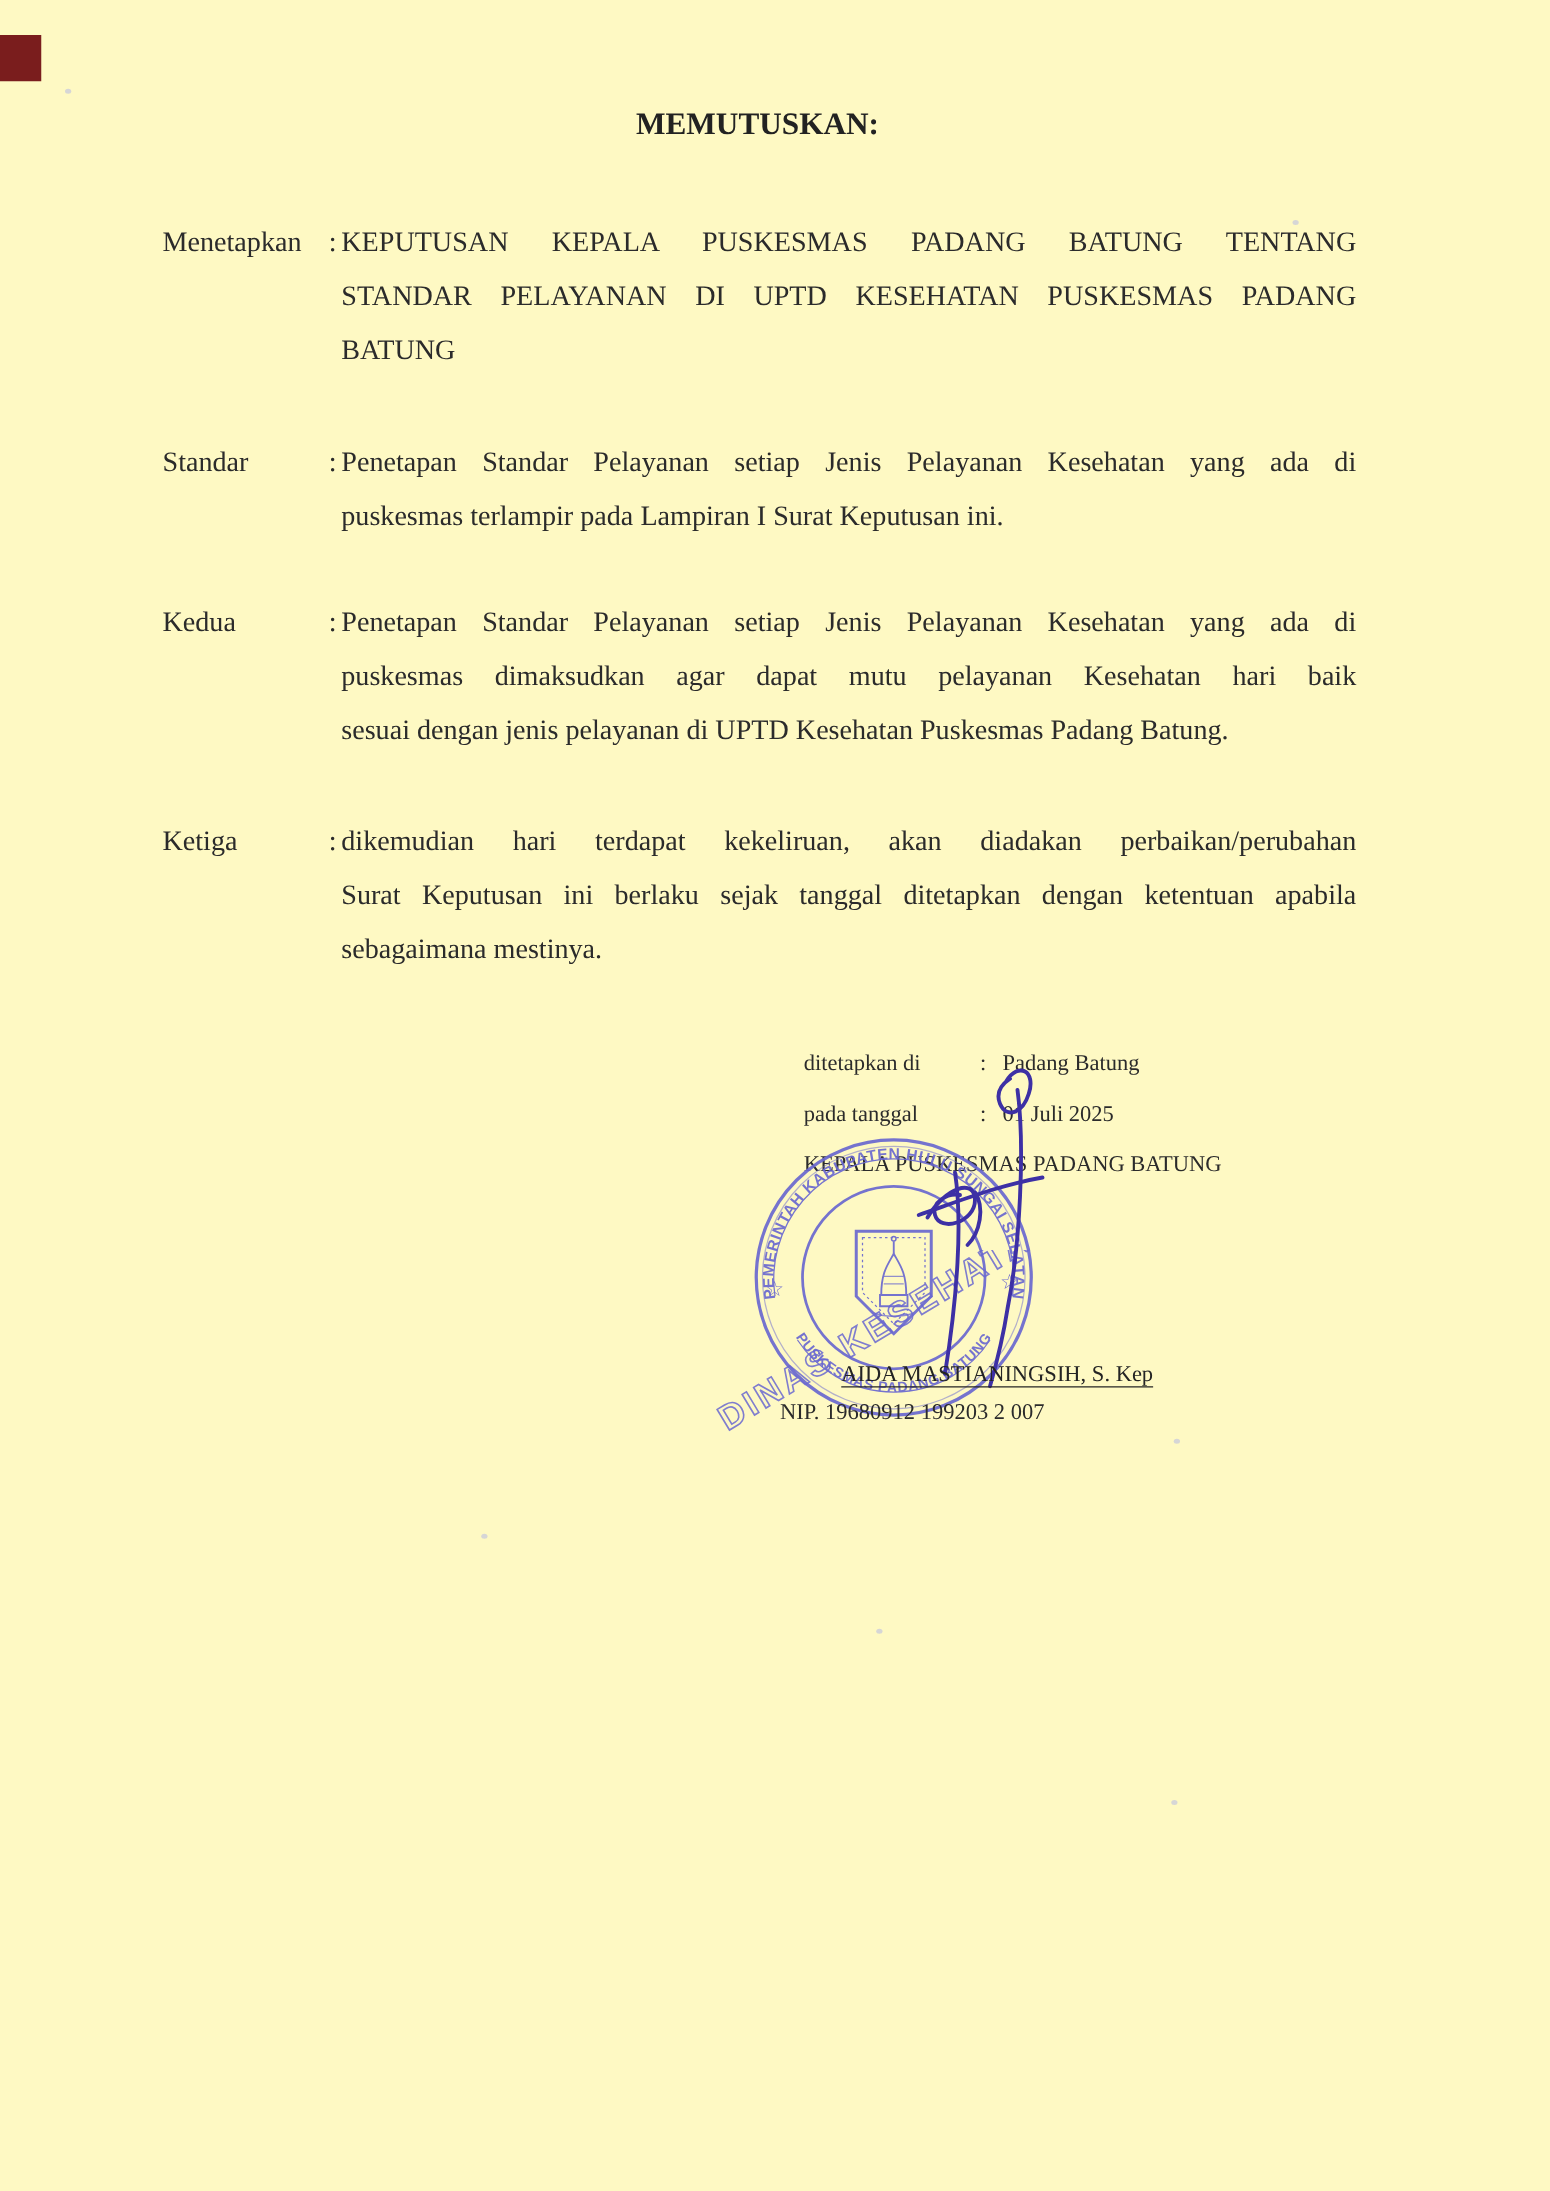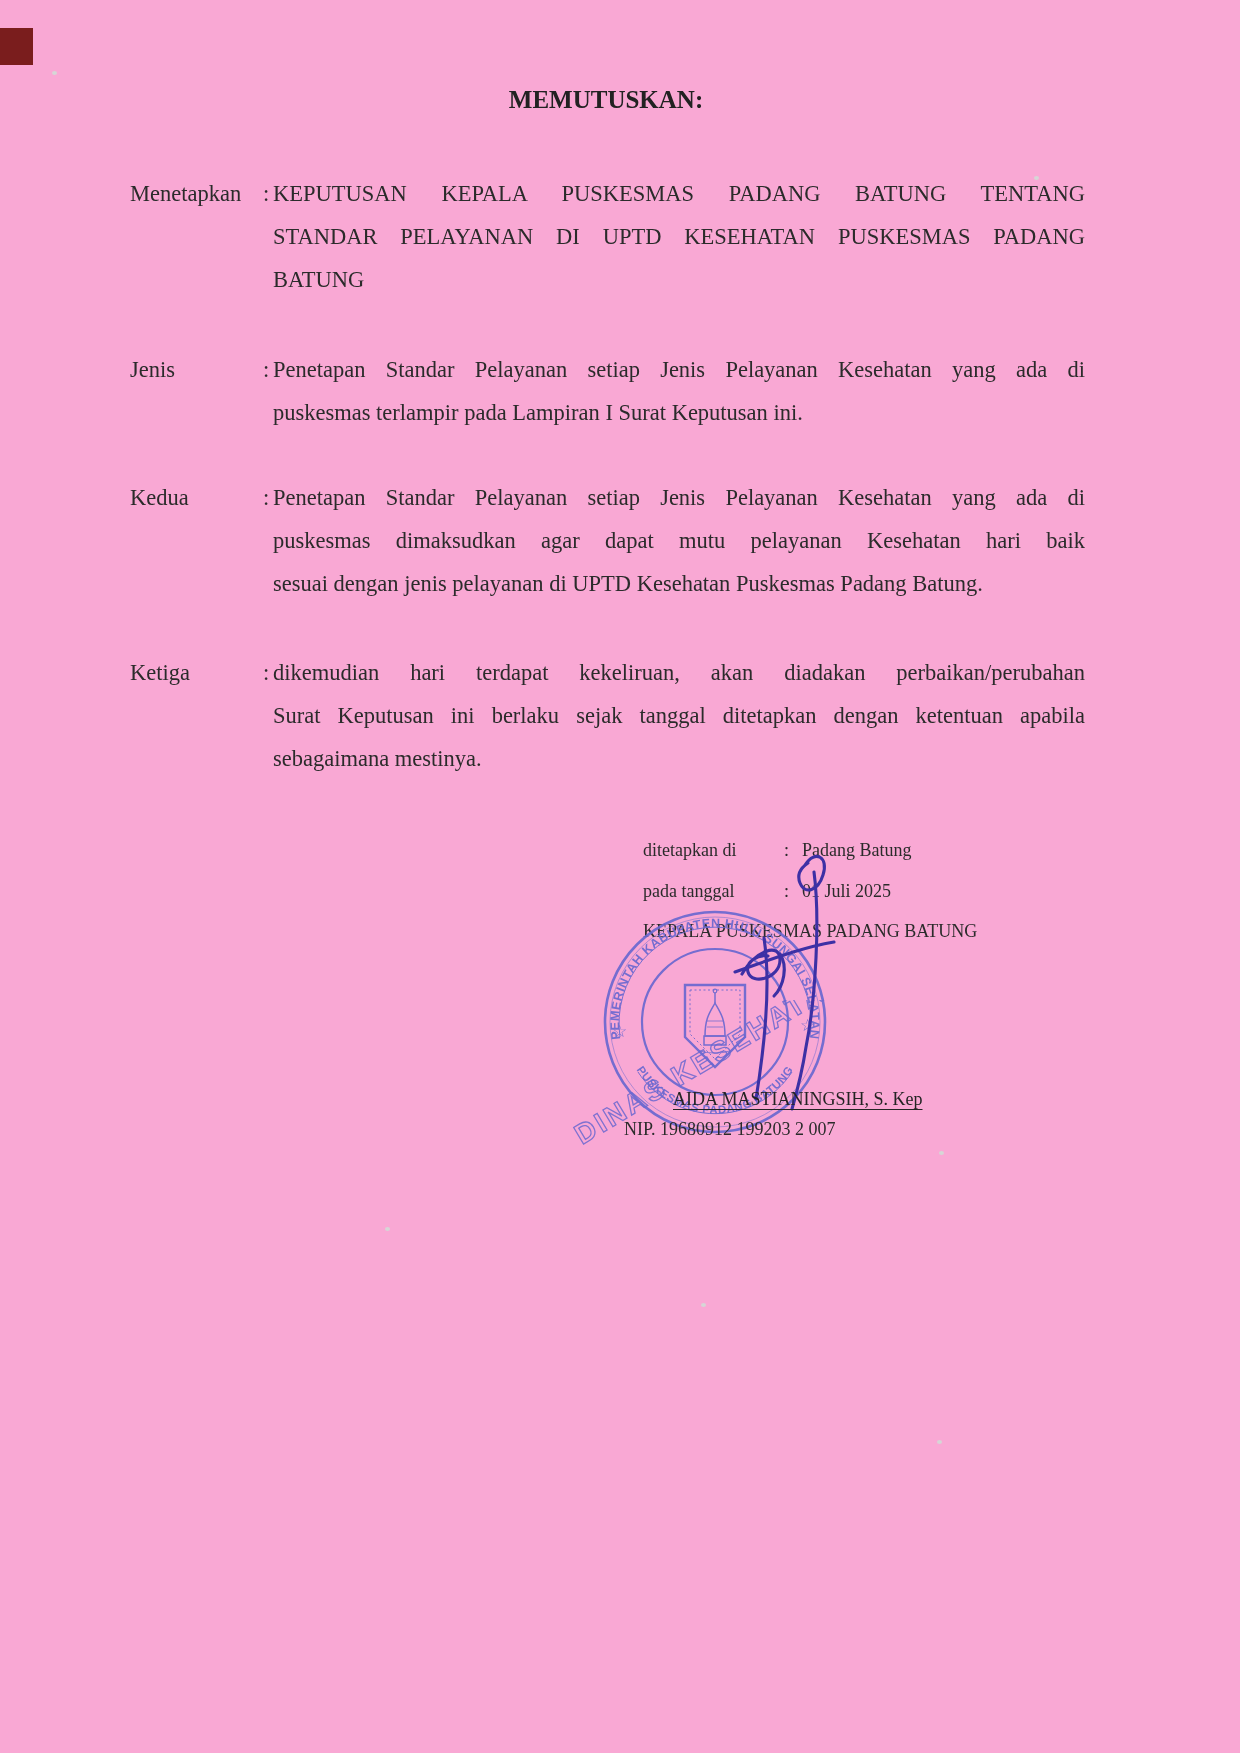--- a/index.html
+++ b/index.html
@@ -1,17 +1,17 @@
 <!DOCTYPE html>
 <html><head>
 <meta charset="utf-8">
 <style>
   html,body{margin:0;padding:0;background:#ffffff;}
   .page{
-    position:relative;width:1240px;height:1753px;background:#f9a8d4;
+    position:relative;width:1240px;height:1753px;background:#fef9c3;
     font-family:"Liberation Serif", serif;color:#2b2b2b;overflow:hidden;
   }
   .corner-mark{position:absolute;left:0;top:28px;width:33px;height:37px;background:#7a1d1d;}
   .doc-heading{
     position:absolute;top:86px;left:0;width:1212px;text-align:center;
     font-weight:bold;font-size:25px;color:#222;
   }
   .row{position:absolute;left:130px;width:955px;font-size:22.5px;line-height:43px;}
   .row .rlabel{position:absolute;left:0;top:0;}
   .row .rcolon{position:absolute;left:133px;top:0;}
@@ -48,21 +48,21 @@
     <div class="rlabel">Menetapkan</div>
     <div class="rcolon">:</div>
     <div class="rtext">
       <div class="jline">KEPUTUSAN KEPALA PUSKESMAS PADANG BATUNG TENTANG</div>
       <div class="jline">STANDAR PELAYANAN DI UPTD KESEHATAN PUSKESMAS PADANG</div>
       <div class="lline">BATUNG</div>
     </div>
   </div>
 
   <div class="row" id="row-kesatu">
-    <div class="rlabel">Jenis</div>
+    <div class="rlabel">Standar</div>
     <div class="rcolon">:</div>
     <div class="rtext">
       <div class="jline">Penetapan Standar Pelayanan setiap Jenis Pelayanan Kesehatan yang ada di</div>
       <div class="lline">puskesmas terlampir pada Lampiran I Surat Keputusan ini.</div>
     </div>
   </div>
 
   <div class="row" id="row-kedua">
     <div class="rlabel">Kedua</div>
     <div class="rcolon">:</div>

